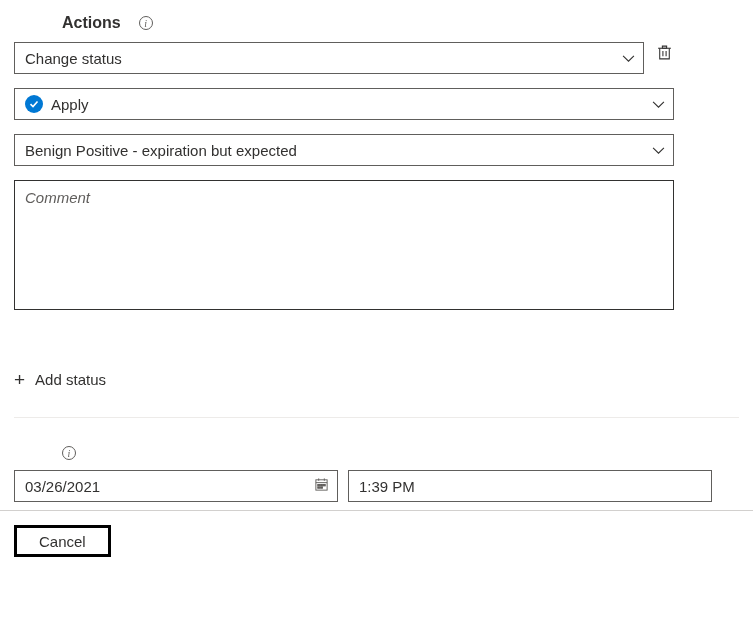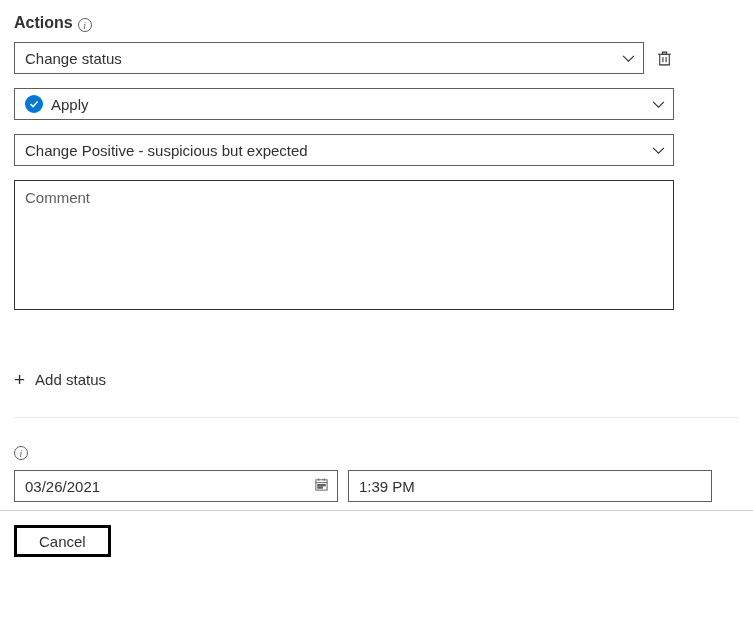--- a/index.html
+++ b/index.html
@@ -13,41 +13,42 @@
       color: #323130;
       background: #ffffff;
       padding: 14px;
       width: 753px;
     }
     .section-label {
       font-size: 16px;
       font-weight: 600;
       color: #323130;
       display: flex;
-      align-items: flex-end;
-      gap: 5px;
+      align-items: center;
+      gap: 18px;
       margin-bottom: 10px;
+      margin-left: 48px;
     }
     .info-icon {
       display: inline-flex;
       align-items: center;
       justify-content: center;
       width: 14px;
       height: 14px;
       border: 1px solid #605e5c;
       border-radius: 50%;
       font-size: 10px;
       color: #605e5c;
       font-weight: normal;
       font-style: italic;
       font-family: Georgia, serif;
     }
     .row {
       display: flex;
-      align-items: center;
+      align-items: flex-start;
       gap: 10px;
       margin-bottom: 14px;
     }
     .dropdown {
       flex: 1;
       height: 32px;
       border: 1px solid #605e5c;
       background: #ffffff;
       display: flex;
       align-items: center;
@@ -102,20 +103,21 @@
     .textarea {
       width: 660px;
       max-width: 660px;
       height: 130px;
       border: 1px solid #323130;
       padding: 8px 10px;
       font-family: inherit;
       font-size: 15px;
       color: #323130;
       resize: none;
+      font-style: italic;
     }
     .textarea::placeholder {
       color: #605e5c;
     }
     .add-action {
       display: flex;
       align-items: center;
       gap: 10px;
       margin-top: 60px;
       margin-bottom: 28px;
@@ -248,21 +250,21 @@
         <span class="chevron">
           <svg viewBox="0 0 12 12" fill="none" stroke="#323130" stroke-width="1">
               <path d="M1 3.5 L6 8.5 L11 3.5"></path>
             </svg>
         </span>
       </div>
     </div>
 
     <div class="row">
       <div class="dropdown">
-        <span>Change Positive - suspicious but expected</span>
+        <span>Benign Positive - expiration but expected</span>
         <span class="chevron">
           <svg viewBox="0 0 12 12" fill="none" stroke="#323130" stroke-width="1">
               <path d="M1 3.5 L6 8.5 L11 3.5"></path>
             </svg>
         </span>
       </div>
     </div>
 
     <div class="row">
       <textarea class="textarea" placeholder="Comment" style=""></textarea>

